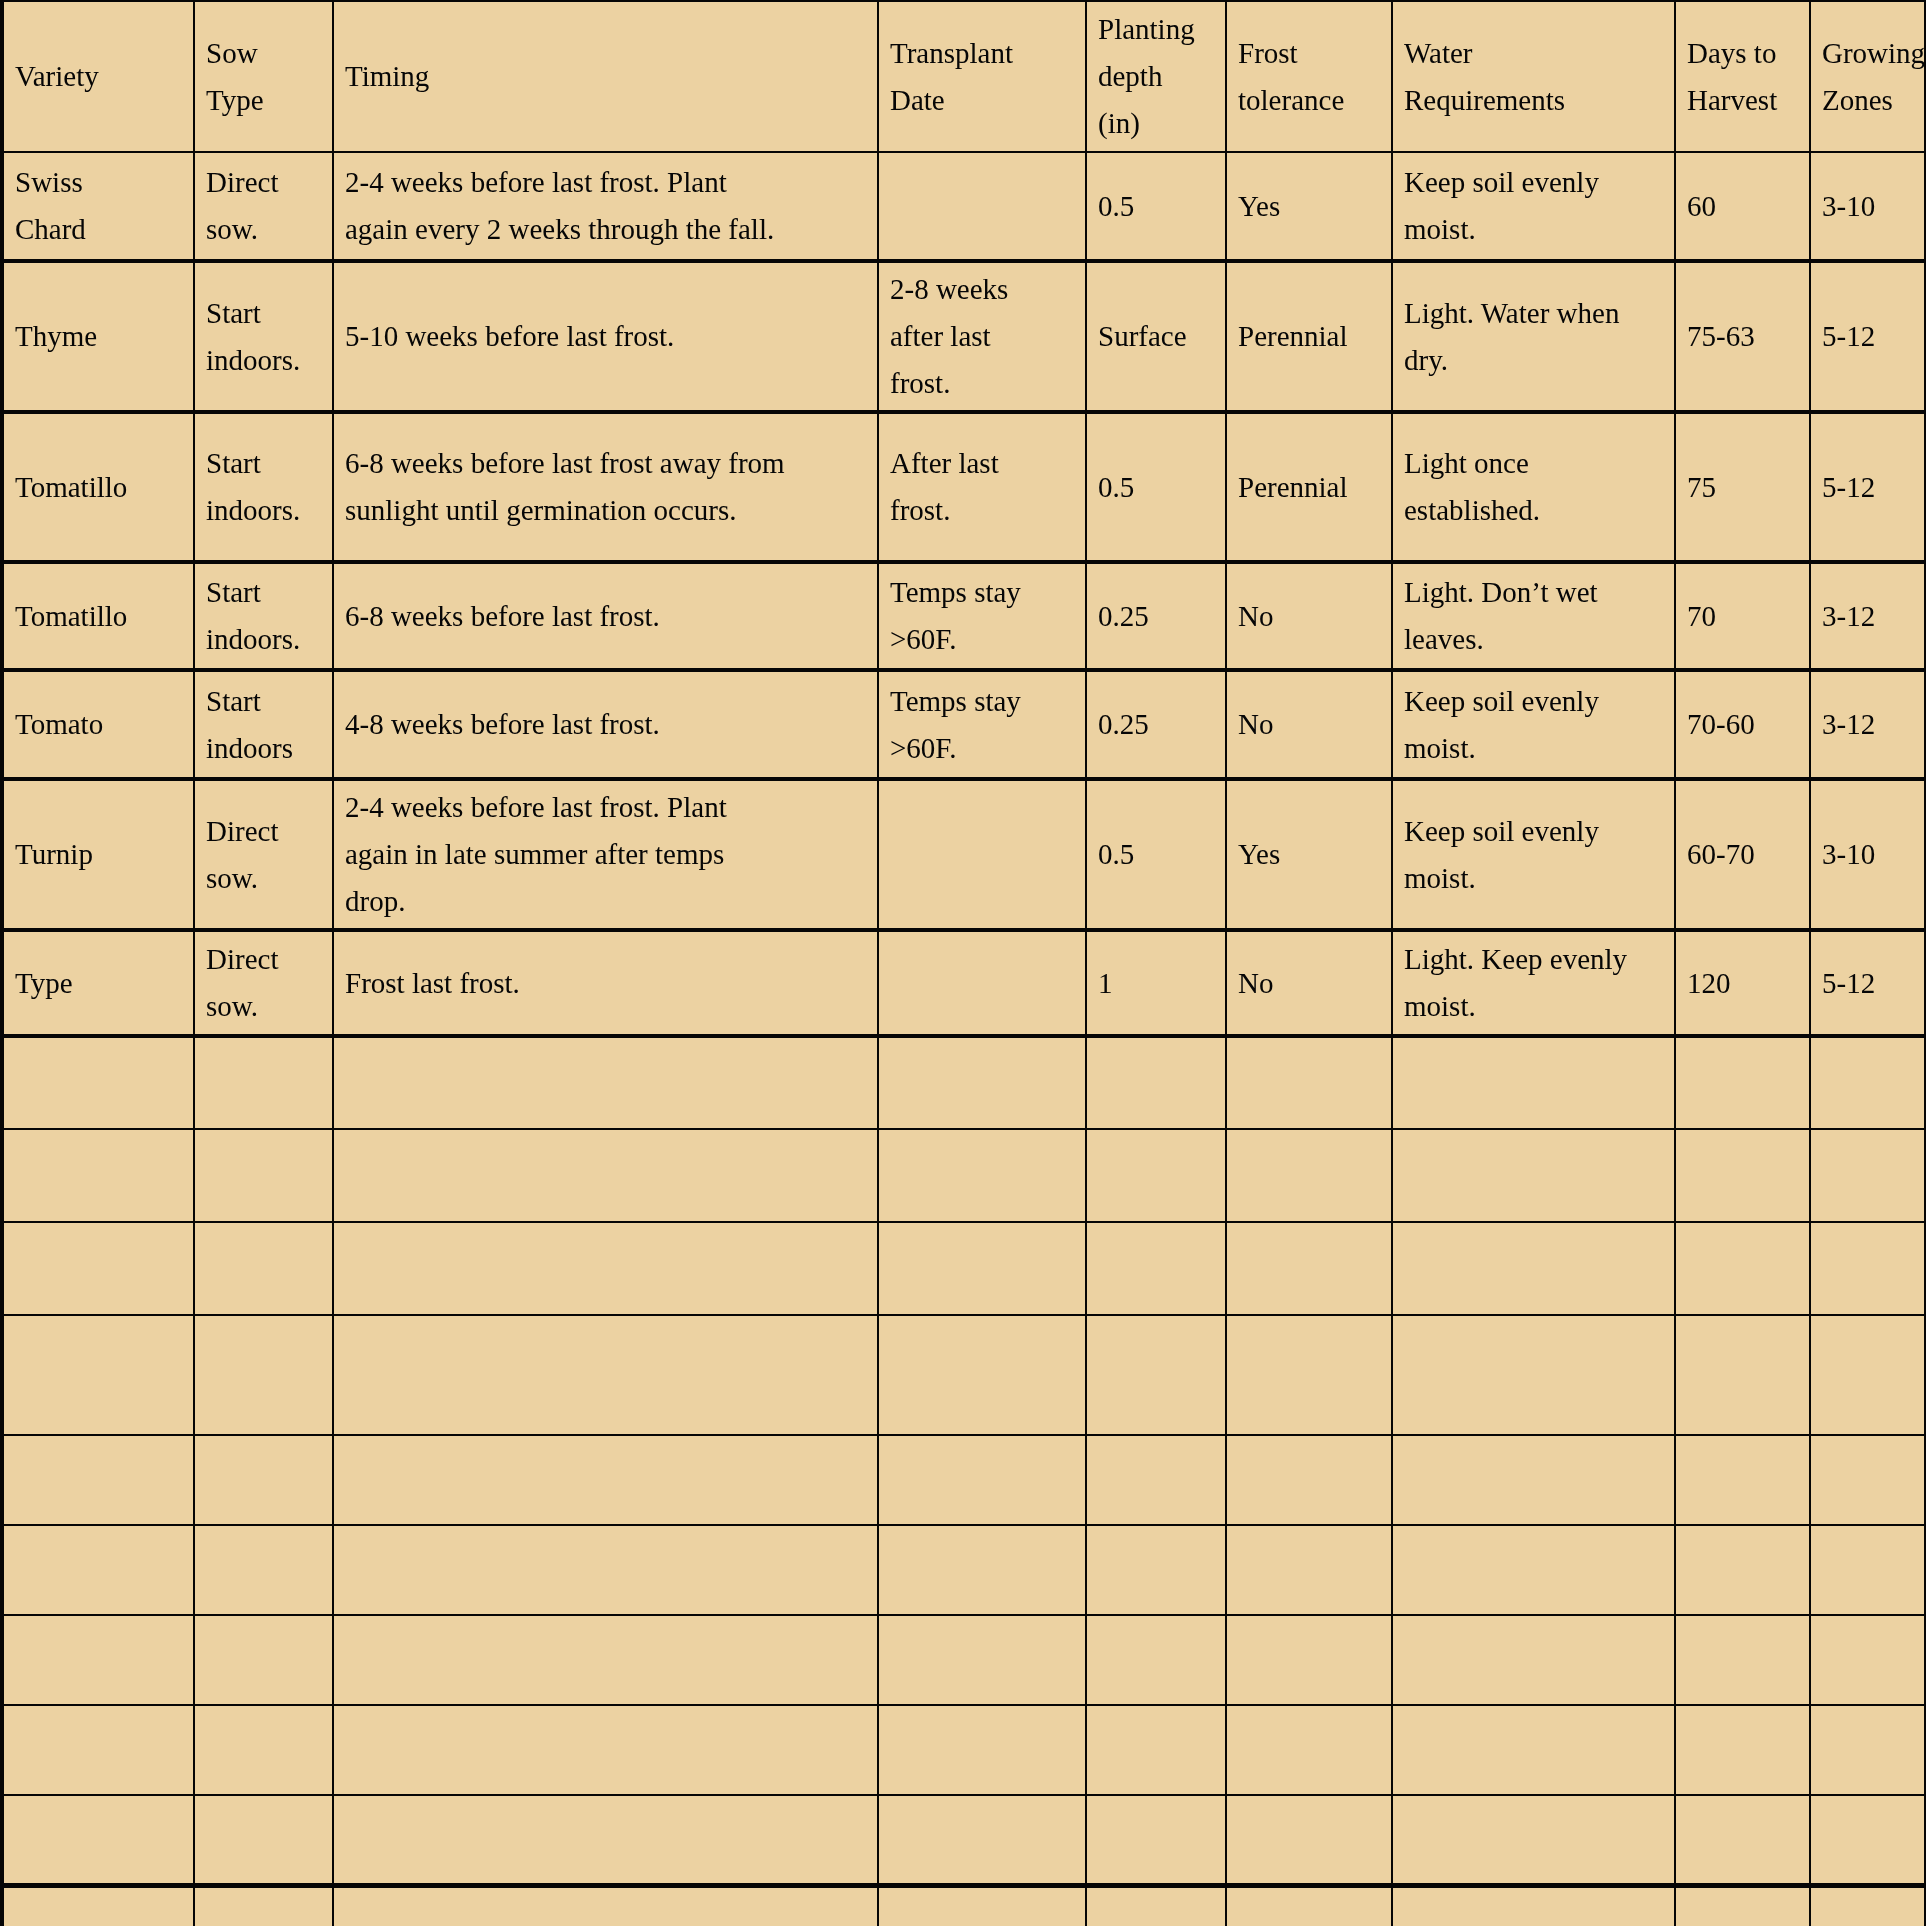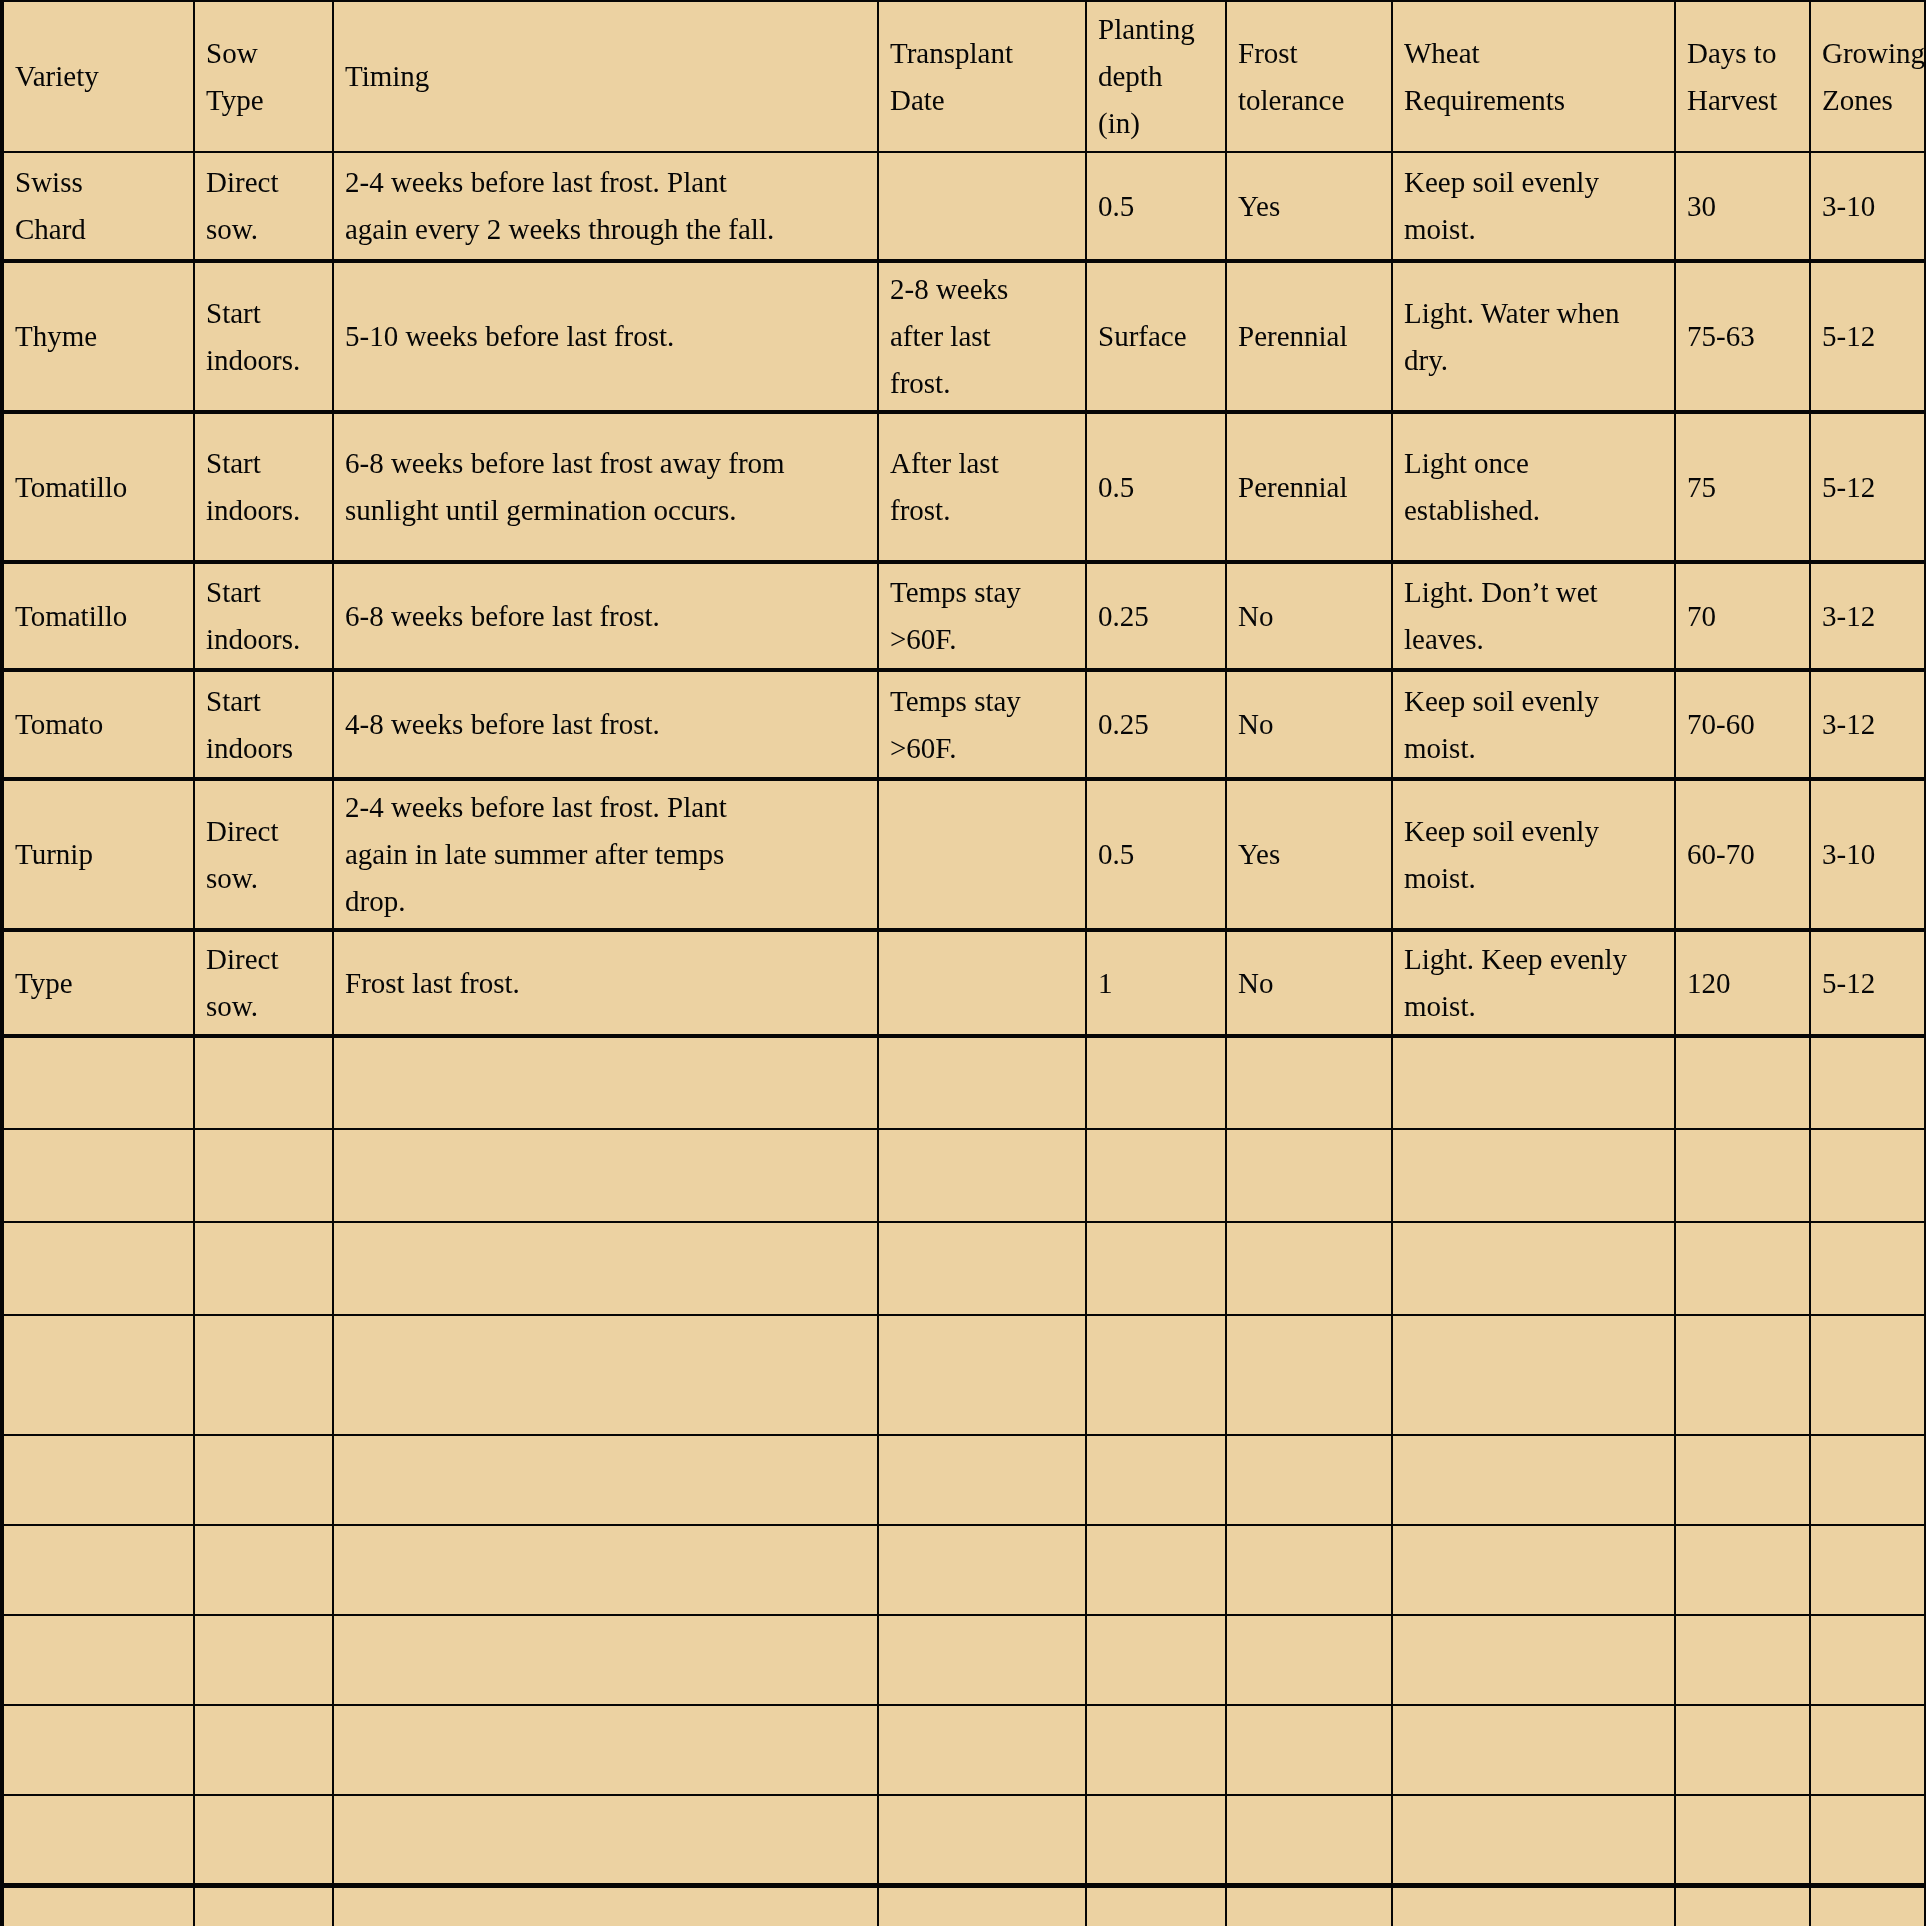--- a/index.html
+++ b/index.html
@@ -68,40 +68,40 @@
           <td>Sow
 Type</td>
           <td>Timing</td>
           <td>Transplant
 Date</td>
           <td>Planting
 depth
 (in)</td>
           <td>Frost
 tolerance</td>
-          <td>Wheat
+          <td>Water
 Requirements</td>
           <td>Days to
 Harvest</td>
           <td>Growing
 Zones</td>
         </tr>
         <tr class="data-row" style="height: 109px;">
           <td>Swiss
 Chard</td>
           <td>Direct
 sow.</td>
           <td>2-4 weeks before last frost. Plant
 again every 2 weeks through the fall.</td>
           <td></td>
           <td>0.5</td>
           <td>Yes</td>
           <td>Keep soil evenly
 moist.</td>
-          <td>30</td>
+          <td>60</td>
           <td>3-10</td>
         </tr>
         <tr class="data-row" style="height: 149px;">
           <td>Thyme</td>
           <td>Start
 indoors.</td>
           <td>5-10 weeks before last frost.</td>
           <td>2-8 weeks
 after last
 frost.</td>

